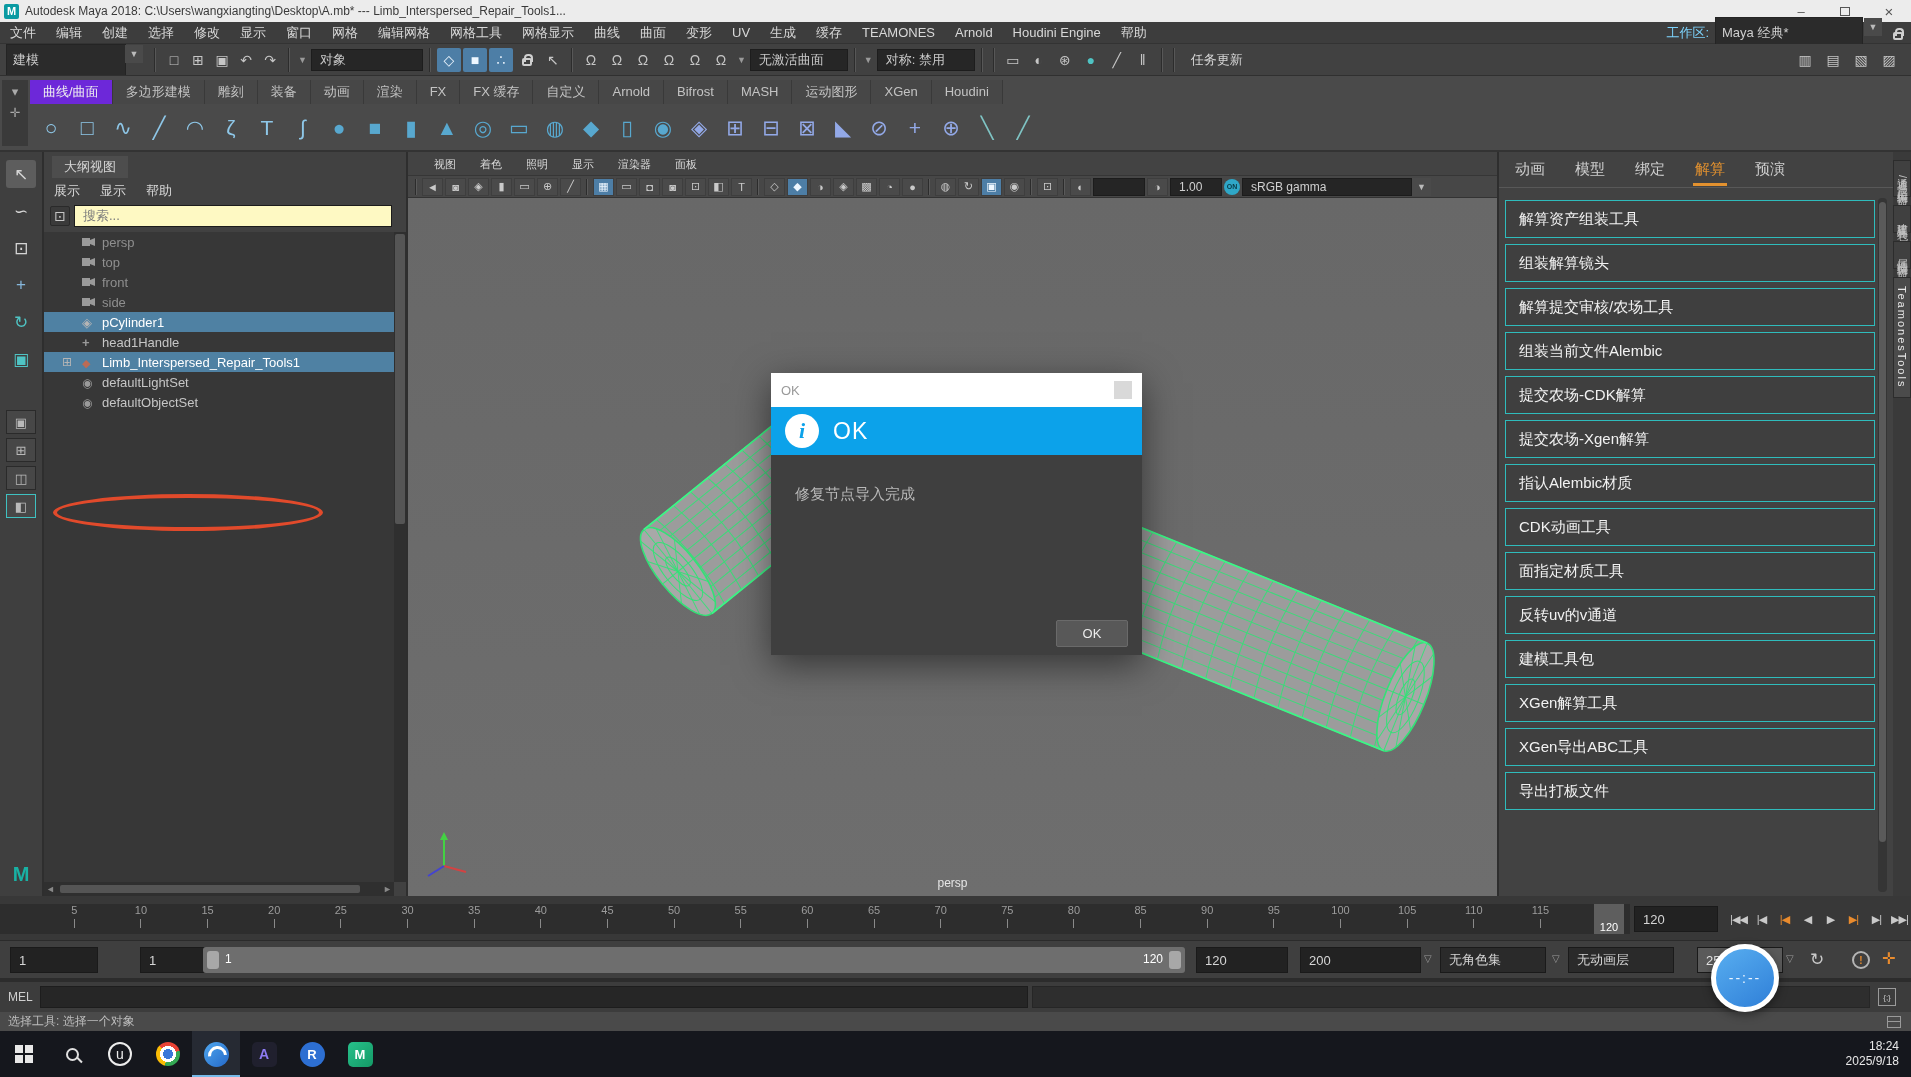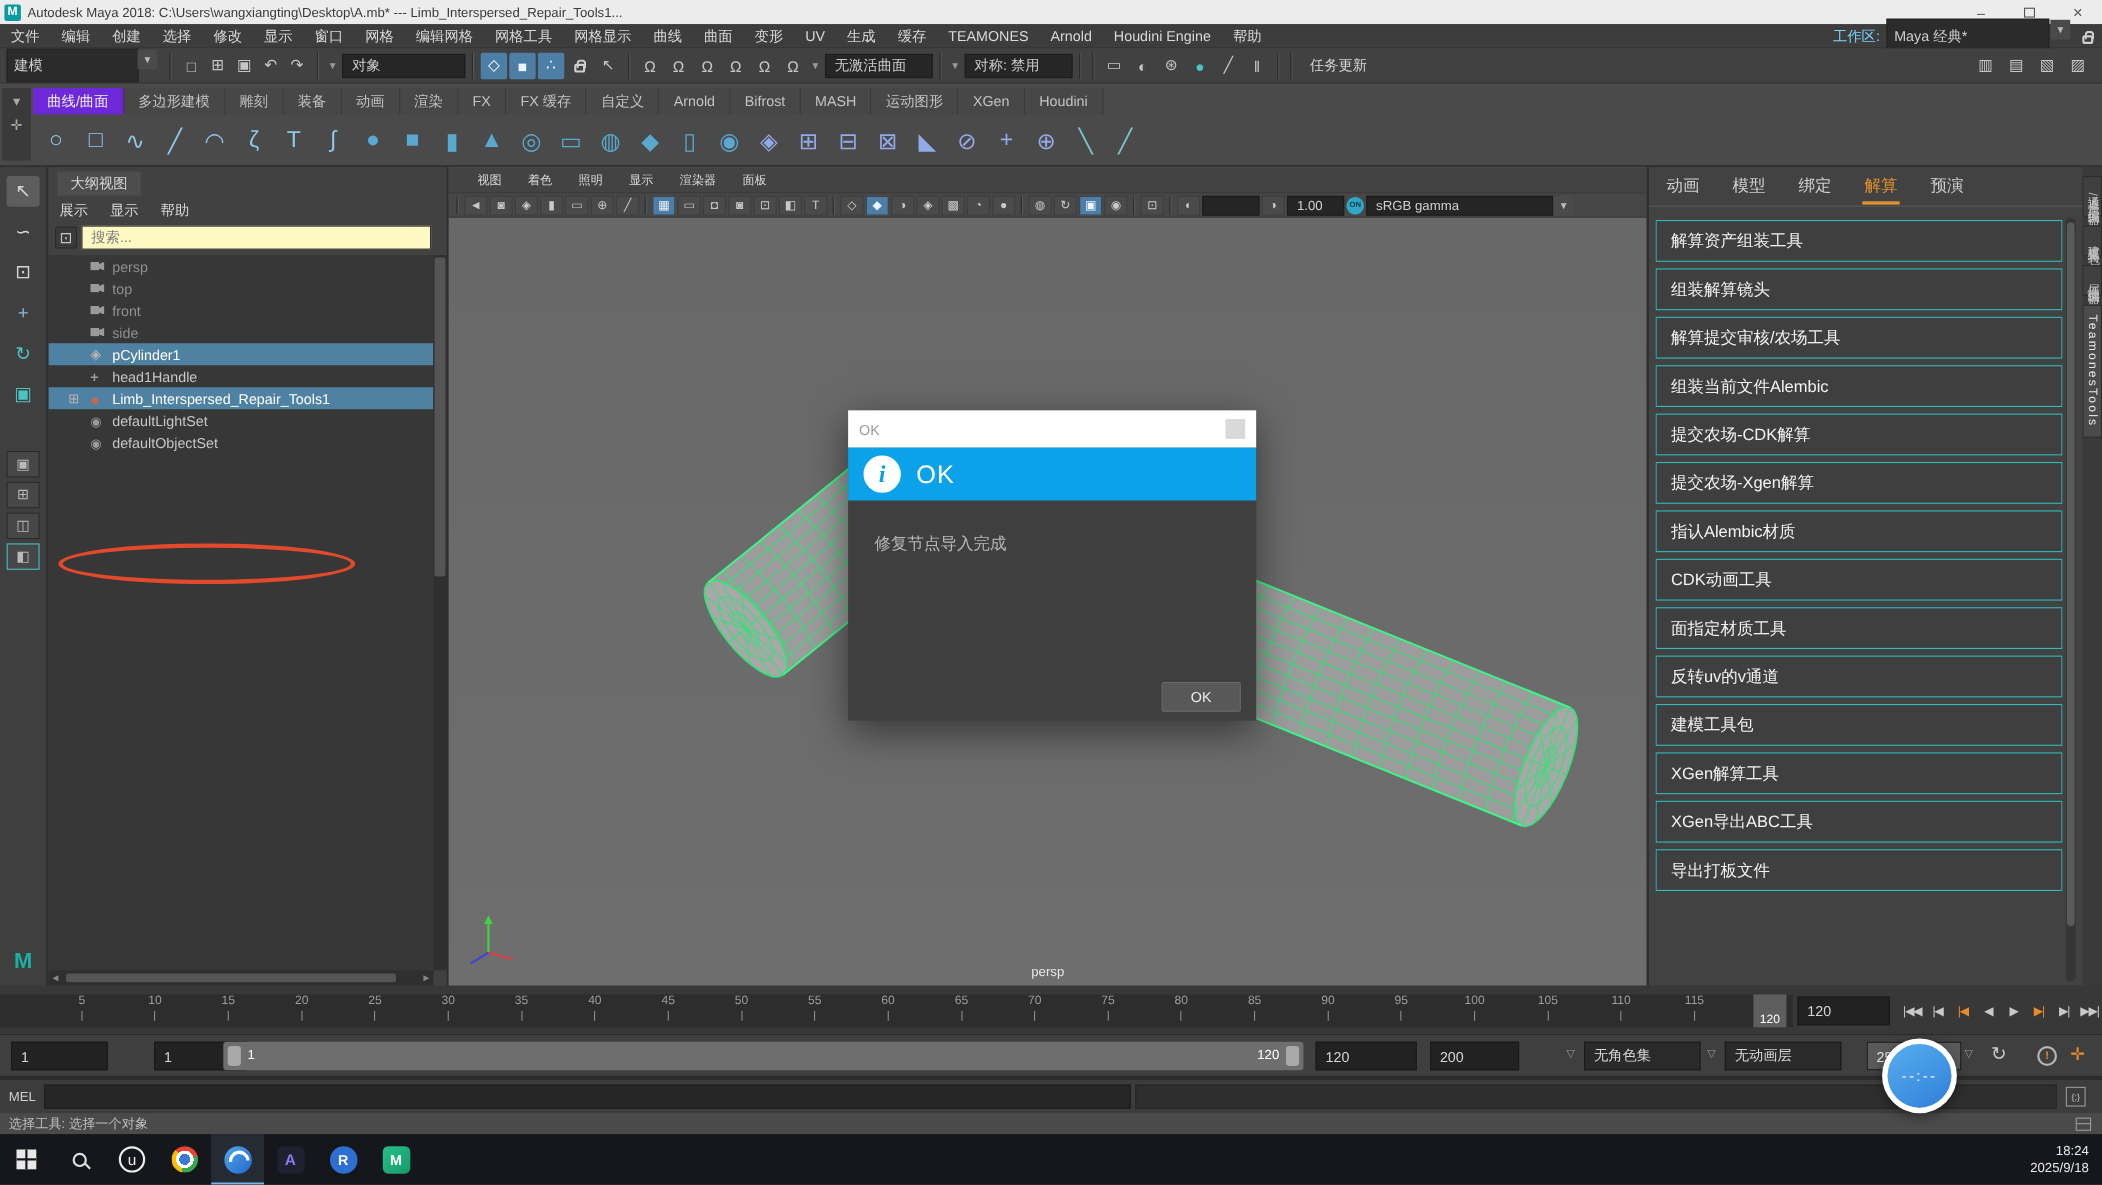--- a/index.html
+++ b/index.html
@@ -828,21 +828,21 @@
   <div id="range-row" class="abs">
     <span class="rfield" style="left:10px;width:88px">1</span>
     <span class="rfield" style="left:140px;width:86px">1</span>
     <div id="range-bar">
       <span class="rhandle" style="left:4px"></span>
       <span class="s-lbl">1</span>
       <span class="e-lbl">120</span>
       <span class="rhandle" style="right:4px"></span>
     </div>
     <span class="rfield" style="left:1196px;width:92px">120</span>
-    <span class="rfield" style="left:1300px;width:81px">200</span>
+    <span class="rfield" style="left:1300px;width:121px">200</span>
     <span class="chev" style="left:1424px">▽</span>
     <span class="rfield" style="left:1440px;width:106px;background:#2a2a2a">无角色集</span>
     <span class="chev" style="left:1552px">▽</span>
     <span class="rfield" style="left:1568px;width:106px;background:#2a2a2a">无动画层</span>
     <span class="rfield" style="left:1697px;width:86px;background:#5a5a5a;color:#e6e6e6">25 fps</span>
     <span class="chev" style="left:1786px">▽</span>
     <span id="loop-icon">↻</span>
     <span id="clock-icon">!</span>
     <span id="runner-icon">✛</span>
   </div>

